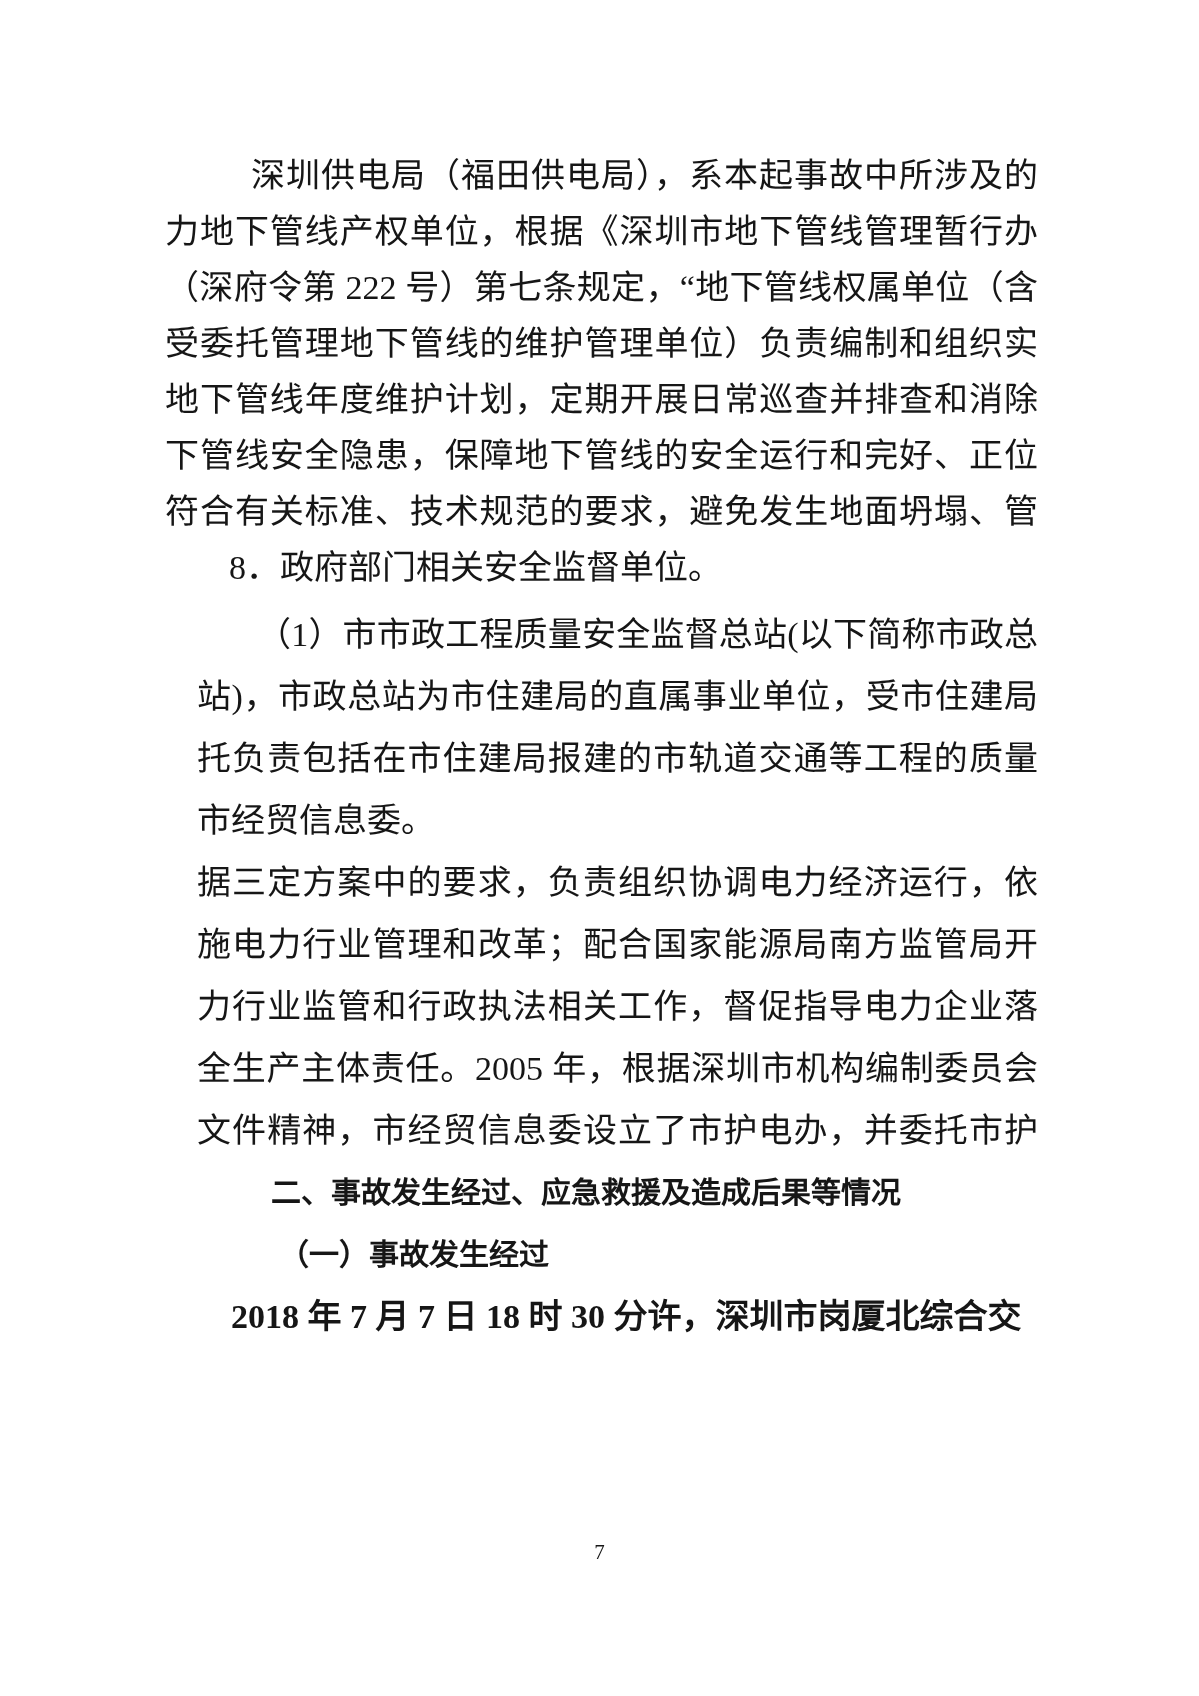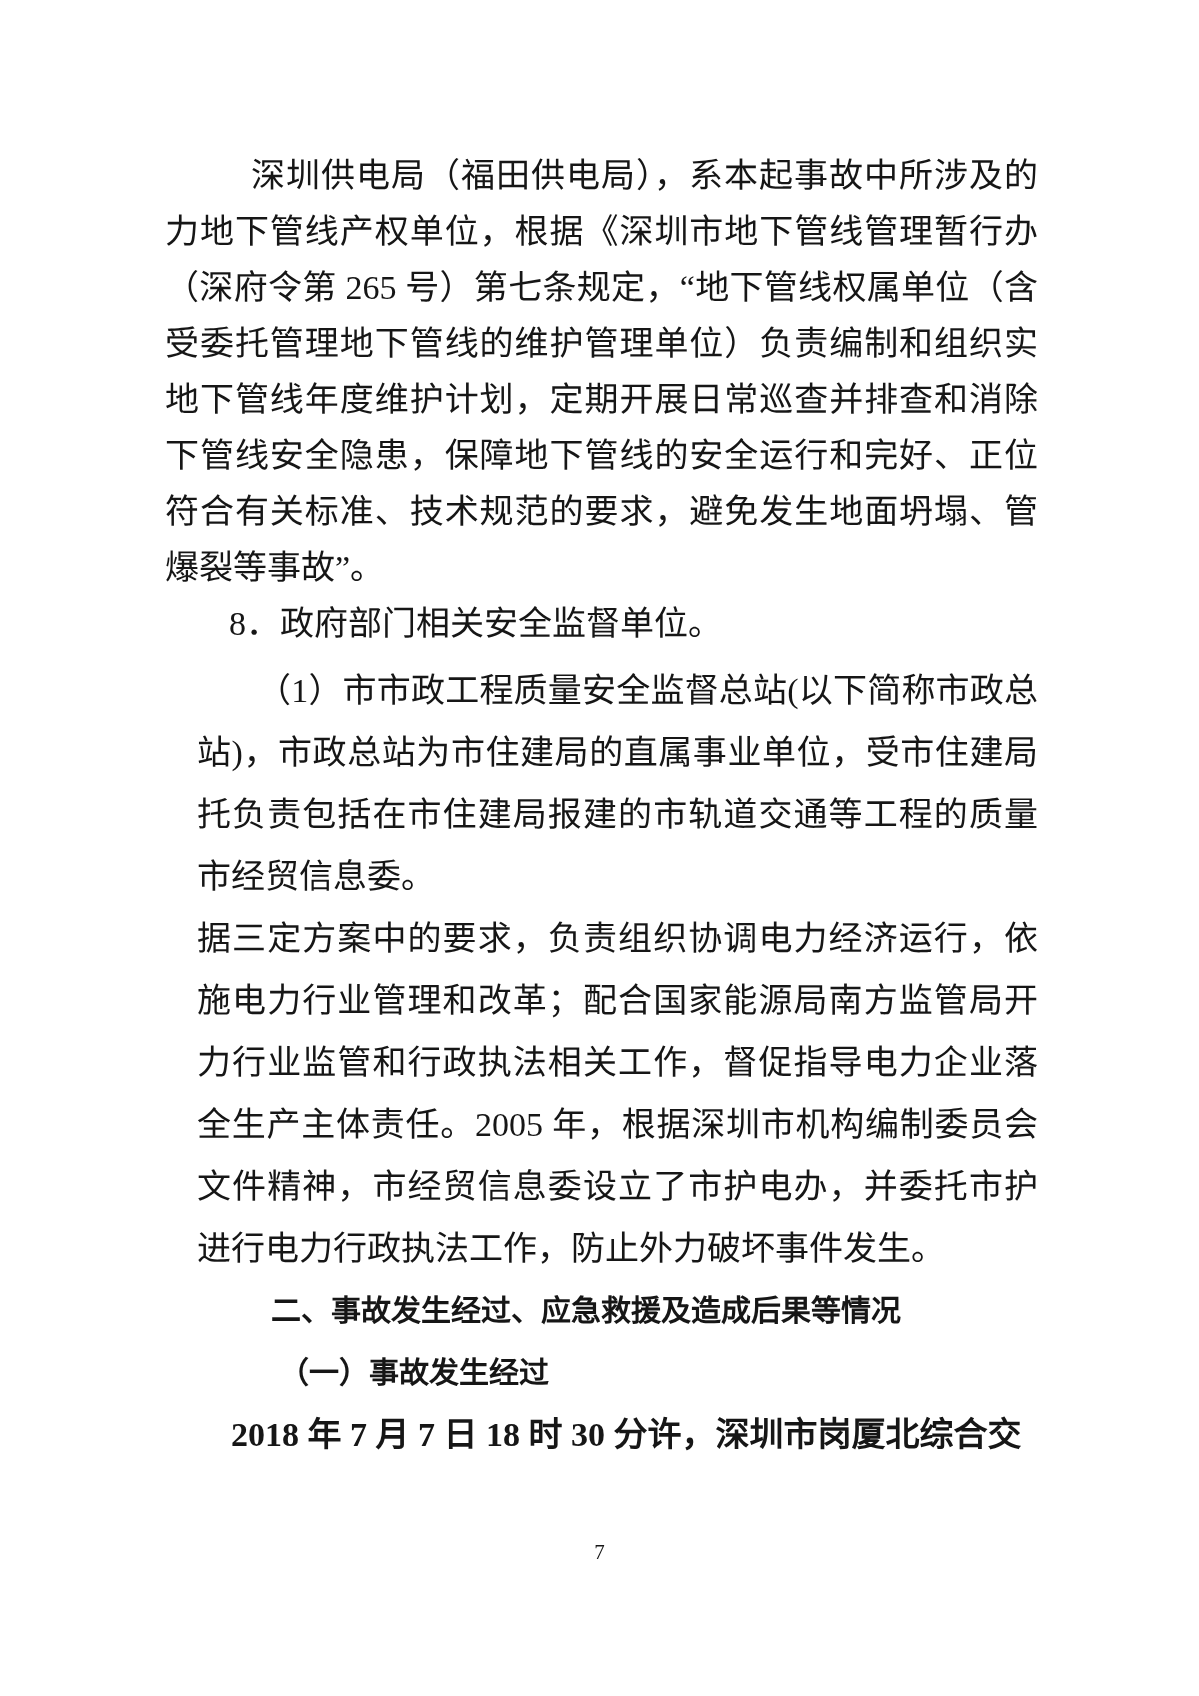--- a/index.html
+++ b/index.html
@@ -68,40 +68,38 @@
 </style>
 </head>
 <body>
 
 <div class="page">
   <div class="doc-body">
 
     <div class="sec-a">
       <div class="ln ind-p1">深圳供电局（福田供电局），系本起事故中所涉及的电</div>
       <div class="ln">力地下管线产权单位，根据《深圳市地下管线管理暂行办法》</div>
-      <div class="ln">（深府令第 265 号）第七条规定，“地下管线权属单位（含</div>
+      <div class="ln">（深府令第 222 号）第七条规定，“地下管线权属单位（含</div>
       <div class="ln">受委托管理地下管线的维护管理单位）负责编制和组织实施</div>
       <div class="ln">地下管线年度维护计划，定期开展日常巡查并排查和消除地</div>
       <div class="ln">下管线安全隐患，保障地下管线的安全运行和完好、正位并</div>
       <div class="ln">符合有关标准、技术规范的要求，避免发生地面坍塌、管道</div>
-      <div class="ln short">爆裂等事故”。</div>
       <div class="ln short ind-num">8．政府部门相关安全监督单位。</div>
     </div>
 
     <div class="sec-b">
       <div class="ln ind-par">（1）市市政工程质量安全监督总站(以下简称市政总</div>
       <div class="ln">站)，市政总站为市住建局的直属事业单位，受市住建局委</div>
       <div class="ln">托负责包括在市住建局报建的市轨道交通等工程的质量安</div>
       <div class="ln short">市经贸信息委。</div>
       <div class="ln">据三定方案中的要求，负责组织协调电力经济运行，依法实</div>
       <div class="ln">施电力行业管理和改革；配合国家能源局南方监管局开展电</div>
       <div class="ln">力行业监管和行政执法相关工作，督促指导电力企业落实安</div>
       <div class="ln">全生产主体责任。2005 年，根据深圳市机构编制委员会相关</div>
       <div class="ln">文件精神，市经贸信息委设立了市护电办，并委托市护电办</div>
-      <div class="ln short">进行电力行政执法工作，防止外力破坏事件发生。</div>
       <div class="ln h1">二、事故发生经过、应急救援及造成后果等情况</div>
       <div class="ln h2">（一）事故发生经过</div>
       <div class="ln short ind-date">2018 年 7 月 7 日 18 时 30 分许，深圳市岗厦北综合交通</div>
     </div>
 
   </div>
 
   <div class="page-number">7</div>
 </div>
 

